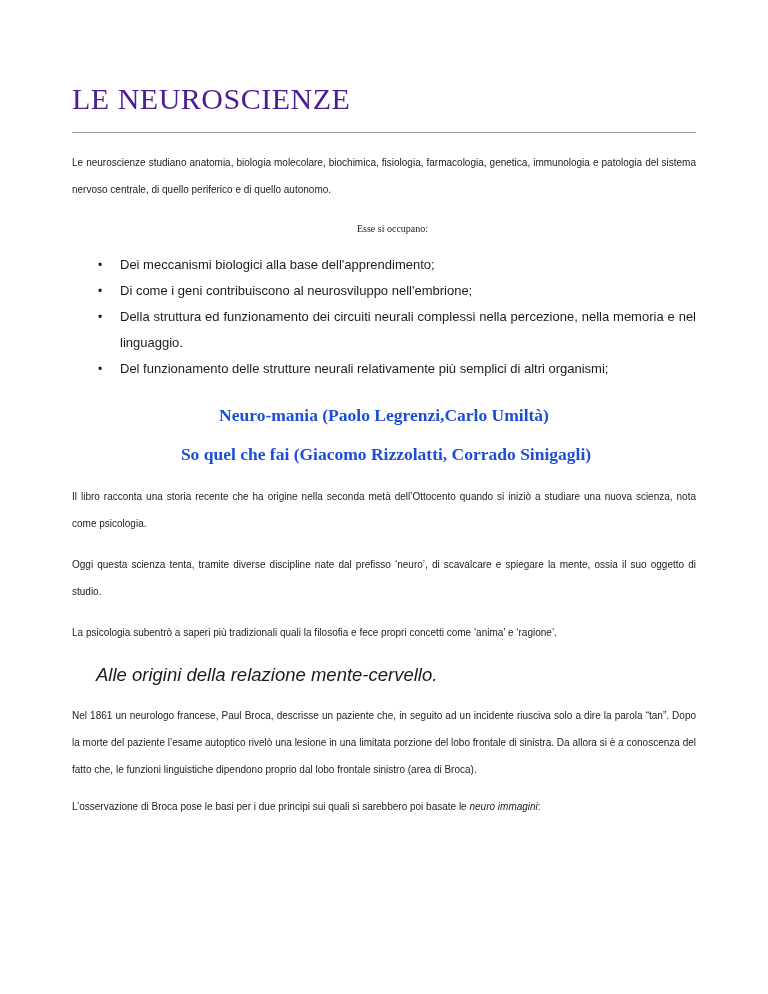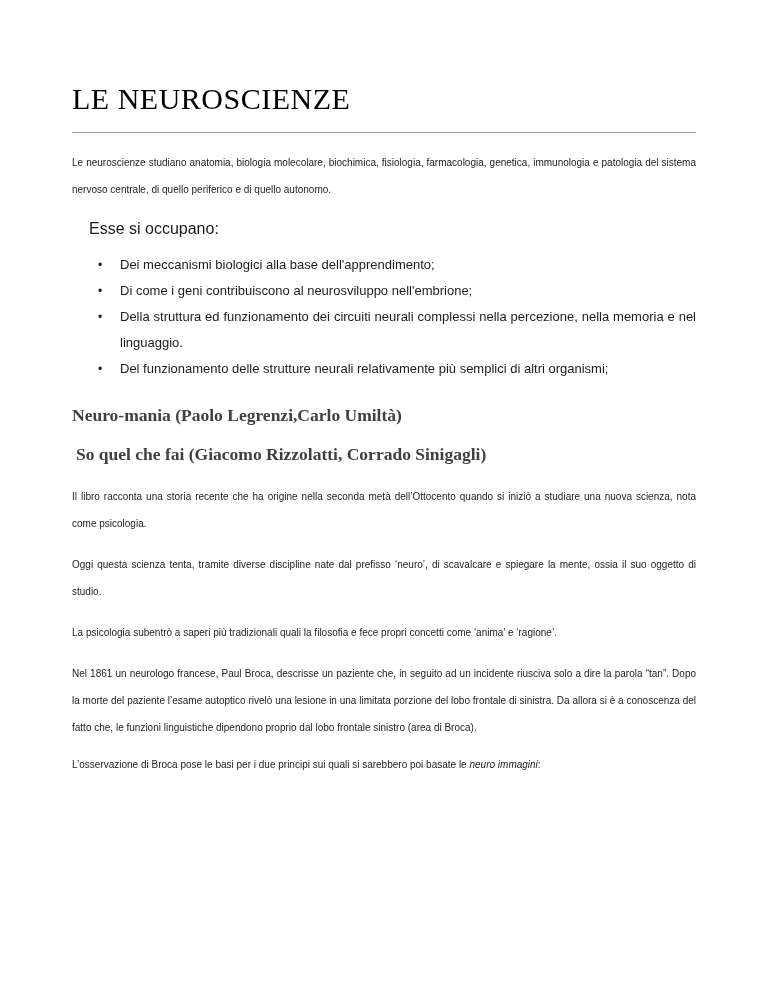--- a/index.html
+++ b/index.html
@@ -18,41 +18,42 @@
     font-family: "Liberation Sans", sans-serif;
     overflow: hidden;
   }
   .doc-title {
     margin: 80px 0 0 0;
     font-family: "Liberation Serif", serif;
     font-weight: 400;
     font-size: 30px;
     line-height: 38px;
     letter-spacing: 0.5px;
-    color: #000000;
+    color: #4c1d95;
   }
   .title-rule {
     border: none;
     border-top: 1.5px solid #9a9a9a;
     margin: 14px 0 0 0;
   }
   p.body-par {
     margin: 14px 0 0 0;
     font-size: 10px;
     line-height: 27px;
     text-align: justify;
     color: #1c1c1f;
   }
   p.intro-par { margin-top: 16px; }
   p.list-intro {
     margin: 12px 0 0 0;
-    font-size: 16px;
+    font-size: 10px;
     line-height: 27px;
     padding-left: 17px;
-    text-align: left;
+    text-align: center;
+    font-family: Liberation Serif, serif;
   }
   ul.topics {
     list-style: none;
     margin: 10px 0 0 0;
     padding: 0 0 0 24px;
   }
   ul.topics li {
     position: relative;
     padding-left: 24px;
     font-size: 13px;
@@ -68,21 +69,22 @@
     font-size: 12px;
     line-height: 26px;
     color: #1c1c1f;
   }
   h2.book-heading {
     margin: 18px 0 0 0;
     font-family: "Liberation Serif", serif;
     font-weight: 700;
     font-size: 17.5px;
     line-height: 30px;
-    color: #404040;
+    color: #1d4ed8;
+    text-align: center;
   }
   h2.book-heading.second {
     margin-top: 9px;
     padding-left: 4px;
   }
   h3.section-heading-italic {
     margin: 16px 0 0 0;
     padding-left: 24px;
     font-family: "Liberation Sans", sans-serif;
     font-style: italic;
@@ -117,18 +119,19 @@
   <h2 class="book-heading">Neuro-mania (Paolo Legrenzi,Carlo Umiltà)</h2>
 
   <h2 class="book-heading second">So quel che fai (Giacomo Rizzolatti, Corrado Sinigagli)</h2>
 
   <p class="body-par">Il libro racconta una storia recente che ha origine nella seconda metà dell’Ottocento quando si iniziò a studiare una nuova scienza, nota come psicologia.</p>
 
   <p class="body-par">Oggi questa scienza tenta, tramite diverse discipline nate dal prefisso ‘neuro’, di scavalcare e spiegare la mente, ossia  il suo oggetto di studio.</p>
 
   <p class="body-par">La psicologia subentrò a saperi più tradizionali quali la filosofia e fece propri concetti come ‘anima’ e ‘ragione’.</p>
 
+  <h3 class="section-heading-italic">Alle origini della relazione mente-cervello.</h3>
 
   <p class="body-par">Nel 1861 un neurologo francese, Paul Broca, descrisse un paziente che, in seguito ad un incidente riusciva solo a dire la parola “tan”. Dopo la morte del paziente l’esame autoptico rivelò una lesione in una limitata porzione del lobo frontale di sinistra. Da allora si è a conoscenza del fatto che, le funzioni linguistiche dipendono proprio dal lobo frontale sinistro (area di Broca).</p>
 
   <p class="body-par closing-par"><span>L’osservazione di Broca pose le basi per i due principi sui quali si sarebbero poi basate le </span><span class="italic-seg">neuro immagini</span><span>:</span></p>
 
 </div>
 
 </body></html>

